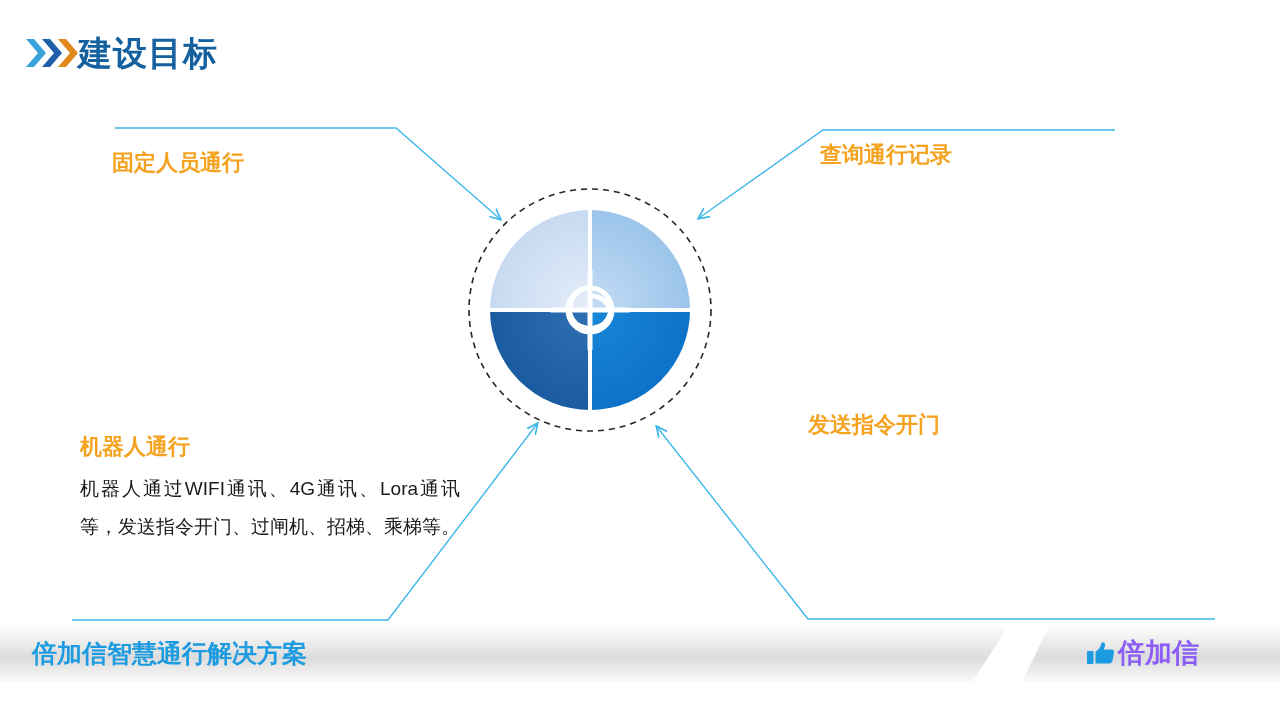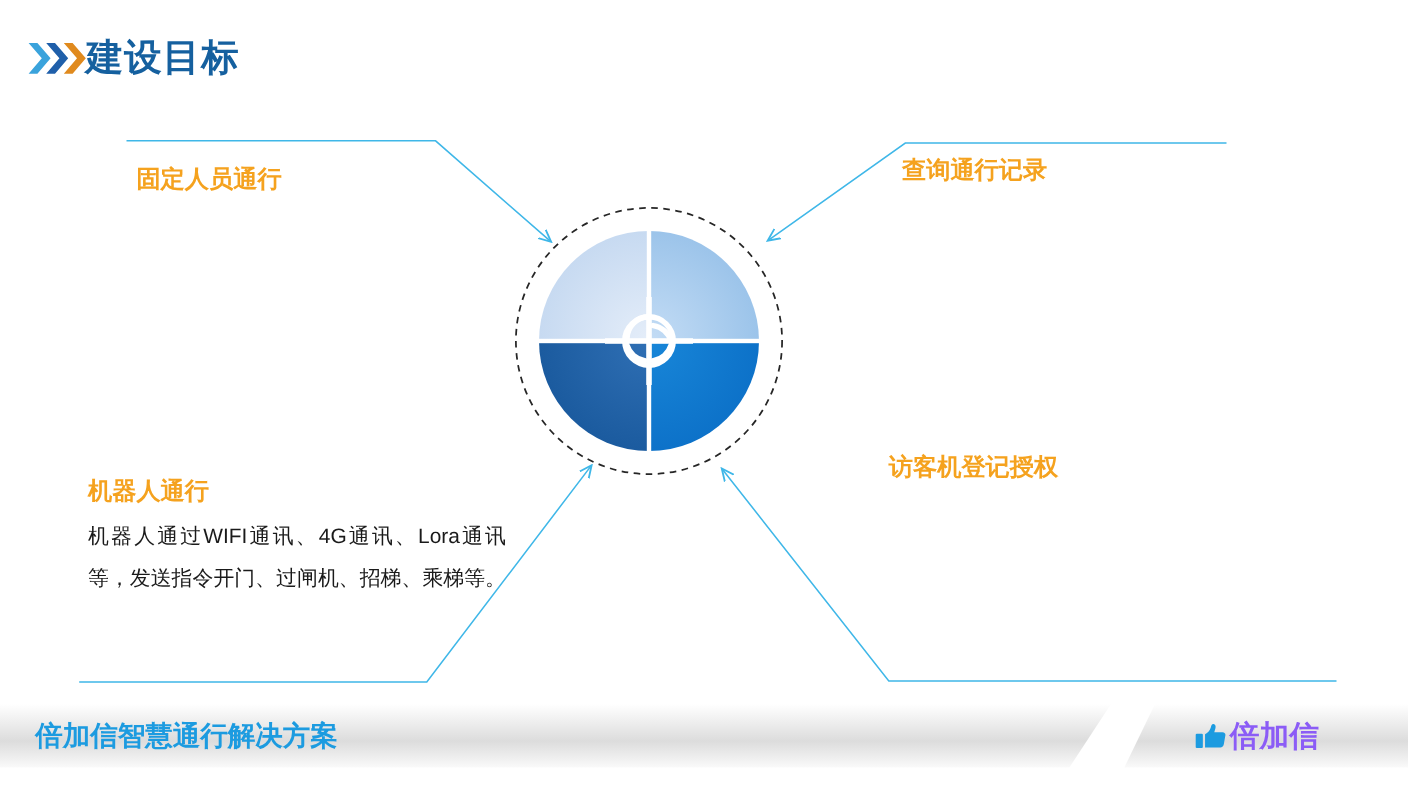--- a/index.html
+++ b/index.html
@@ -117,31 +117,31 @@
     white-space: nowrap;
   }
   .block-body {
     font-size: 19px;
     color: #1a1a1a;
     line-height: 38px;
     margin: 0;
     text-align: justify;
   }
   #block-fixed      { left: 100px; top: 148px; width: 290px; }
-  #block-fixed .block-heading { margin-left: 24px; }
+  #block-fixed .block-heading { margin-left: 12px; }
   #block-fixed .block-body    { margin-left: 8px; }
   #block-visitor    { left: 820px; top: 140px; width: 440px; }
   #block-robot      { left: 80px;  top: 432px; width: 380px; }
   #block-platform   { left: 808px; top: 410px; width: 410px; }
 
   
   #footer {
     position: absolute;
     left: 0;
-    top: 640px;
+    top: 624px;
     width: 1280px;
     height: 60px;
   }
   #footer-bar-left {
     position: absolute;
     left: 0;
     top: 0;
     width: 1010px;
     height: 58px;
     background: linear-gradient(to bottom, #ffffff 0%, #f2f2f2 22%, #dcdcdc 58%, #ededed 82%, #fafafa 100%);
@@ -260,21 +260,21 @@
   <div class="block" id="block-visitor">
     <div class="block-heading">查询通行记录</div>
   </div>
 
   <div class="block" id="block-robot">
     <div class="block-heading">机器人通行</div>
     <div class="block-body">机器人通过WIFI通讯、4G通讯、Lora通讯等，发送指令开门、过闸机、招梯、乘梯等。</div>
   </div>
 
   <div class="block" id="block-platform">
-    <div class="block-heading">访客机登记授权</div>
+    <div class="block-heading">发送指令开门</div>
   </div>
 
   <div id="footer">
     <div id="footer-bar-left"></div>
     <div id="footer-bar-right"></div>
     <div id="footer-title">倍加信智慧通行解决方案</div>
     <div id="brand">
       <svg id="thumbs-up-icon" viewBox="0 0 30 30" xmlns="http://www.w3.org/2000/svg">
         <rect x="1" y="13" width="6.5" height="13" rx="1" fill="#1c9be0"></rect>
         <path d="M9.5,13.5 C12,12.5 14,10 14.8,7.2 C15.2,5.6 15.6,4.2 17,4.2

